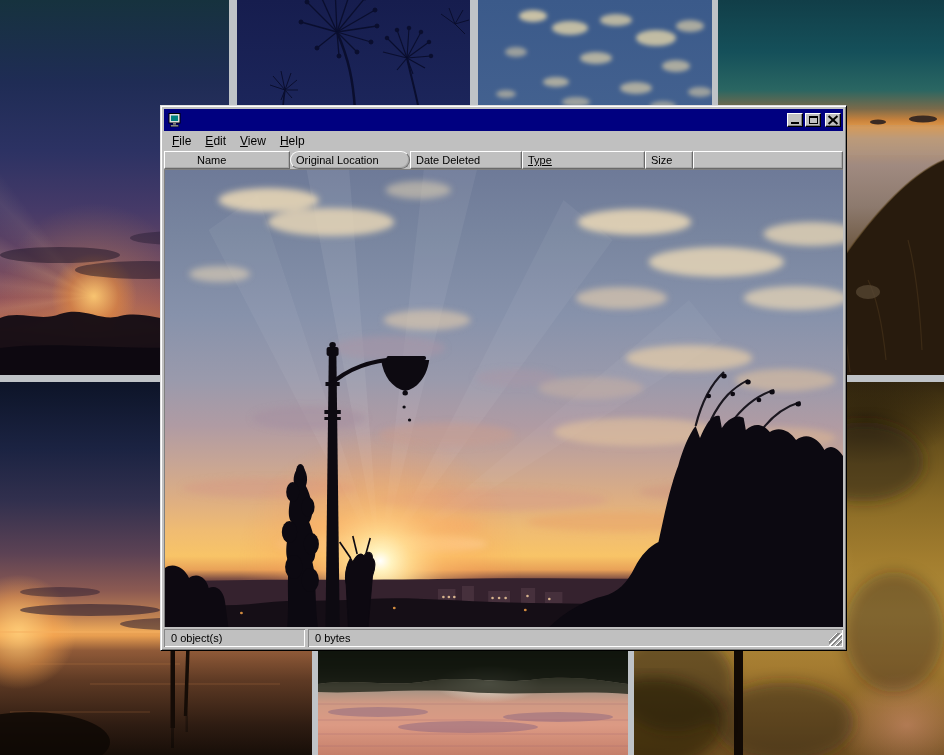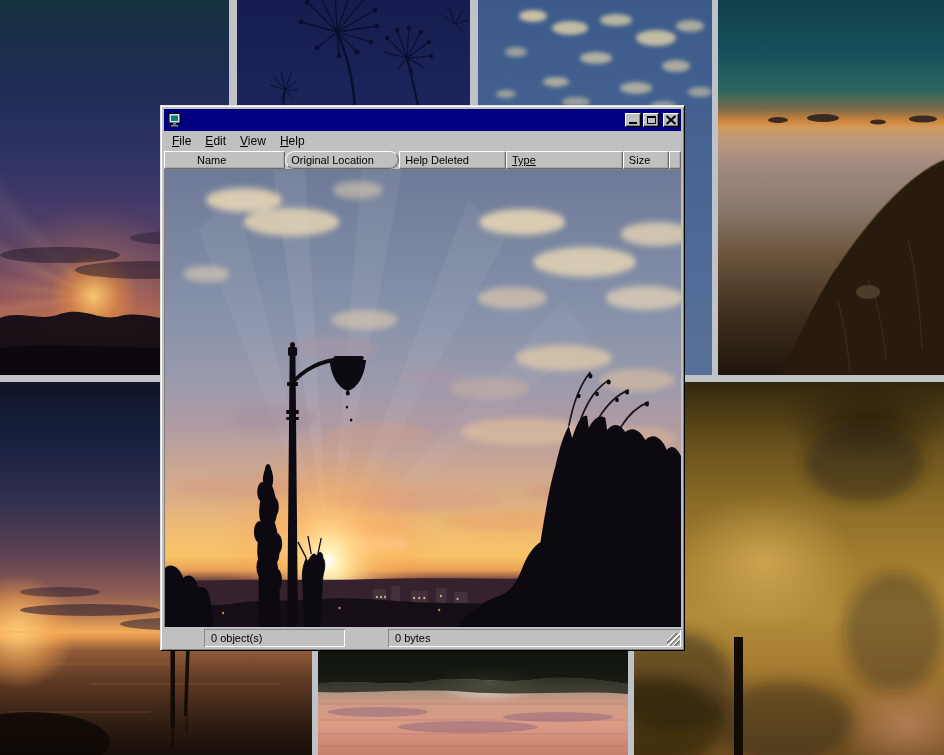--- a/index.html
+++ b/index.html
@@ -39,21 +39,21 @@
       linear-gradient(180deg, #12150e 0%, #12150e 70%, #1e221a 73%, #2e3226 76%, #585448 79%, #a09284 82%, #cf9a84 86%, #dc9a84 92%, #c57f6a 100%); }
 
   #tile-amber { left:634px; top:382px; width:310px; height:373px;
     background:
       radial-gradient(ellipse 120px 90px at 42% 48%, rgba(235,195,105,.55), rgba(235,195,105,0) 75%),
       radial-gradient(ellipse 95px 70px at 88% 92%, rgba(225,152,130,.5), rgba(225,152,130,0) 75%),
       radial-gradient(ellipse 115px 60px at 75% 10%, rgba(28,20,8,.6), rgba(28,20,8,0) 75%),
       linear-gradient(180deg, #33270f 0%, #4d3b14 8%, #6b531d 18%, #8a6b26 32%, #a37e2f 48%, #b18d3a 62%, #a57c31 76%, #8a6427 88%, #6f4e1f 100%); }
 
   
-  .win { position:absolute; left:160px; top:105px; width:525px; height:546px;
+  .win { position:absolute; left:160px; top:105px; width:687px; height:546px;
     background:#c0c0c0; padding:3px;
     border:1px solid; border-color:#dfdfdf #000 #000 #dfdfdf;
     box-shadow: inset 1px 1px 0 #fff, inset -1px -1px 0 #808080;
     display:flex; flex-direction:column; }
 
   .titlebar { height:22px; background:#000080; display:flex; align-items:center; padding:0 2px; flex:0 0 auto; }
   .title-icon { width:16px; height:16px; margin:0 3px 0 1px; flex:0 0 auto; }
   .title-text { color:#fff; font-size:12px; font-weight:bold; flex:1 1 auto; overflow:hidden; white-space:nowrap; }
   .tb-buttons { display:flex; align-items:center; gap:2px; }
   .tb-btn { width:16px; height:14px; background:#c0c0c0;
@@ -74,21 +74,21 @@
   .headerrow { height:18px; display:flex; flex:0 0 auto; font-size:11px; color:#000; }
   .hcell { background:#c0c0c0; border:1px solid; border-color:#fff #6a6a6a #6a6a6a #fff;
     box-shadow: inset -1px -1px 0 #a8a8a8; padding:2px 5px 0; white-space:nowrap; overflow:hidden; }
   .hc-name { width:126px;padding-left:32px; } .hc-loc { width:120px;border-radius:9px; } .hc-date { width:112px; }
   .hc-type { width:123px;text-decoration:underline; } .hc-size { width:48px; text-align:left; padding-right:7px; } .hc-fill { flex:1 1 auto; }
 
   .client { flex:1 1 auto; position:relative; overflow:hidden; border-top:1px solid #808080; border-left:1px solid #808080; }
   .client svg { position:absolute; inset:0; width:100%; height:100%; }
 
   .statusbar { height:20px; flex:0 0 auto; display:flex; gap:3px; padding-top:2px; font-size:11px; color:#000; position:relative; }
-  .spanel { box-shadow: inset 1px 1px 0 #878787, inset -1px -1px 0 #fff; padding:3px 7px 0; white-space:nowrap; overflow:hidden;margin-left:40px; }
+  .spanel { box-shadow: inset 1px 1px 0 #878787, inset -1px -1px 0 #fff; padding:3px 7px 0; white-space:nowrap; overflow:hidden; }
   .sp-objects { width:141px; flex:0 0 auto; }
   .sp-bytes { flex:1 1 auto; }
   .grip { position:absolute; right:1px; bottom:1px; width:13px; height:13px;
     background: linear-gradient(135deg, transparent 0 5px, #fff 5px 6px, #858585 6px 8px, transparent 8px 9px, #fff 9px 10px, #858585 10px 12px, transparent 12px 13px, #fff 13px 14px, #858585 14px 16px, transparent 16px); }
 </style>
 </head>
 <body>
 
 <div>
 
@@ -299,21 +299,21 @@
   <div class="menubar">
     <span class="menu-item">File</span>
     <span class="menu-item">Edit</span>
     <span class="menu-item">View</span>
     <span class="menu-item">Help</span>
   </div>
 
   <div class="headerrow">
     <div class="hcell hc-name">Name</div>
     <div class="hcell hc-loc">Original Location</div>
-    <div class="hcell hc-date">Help Deleted</div>
+    <div class="hcell hc-date">Date Deleted</div>
     <div class="hcell hc-type">Type</div>
     <div class="hcell hc-size">Size</div>
     <div class="hcell hc-fill"></div>
   </div>
 
   <div class="client">
     <svg viewBox="0 0 621 457" preserveAspectRatio="none">
       <defs>
         <linearGradient id="sky" x1="0" y1="0" x2="0" y2="1">
           <stop offset="0" stop-color="#6e7a98"></stop>

